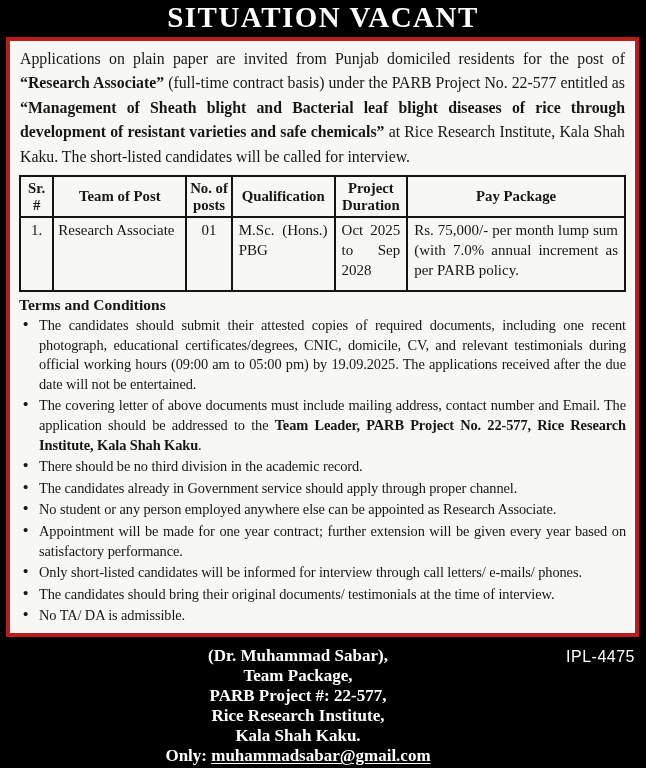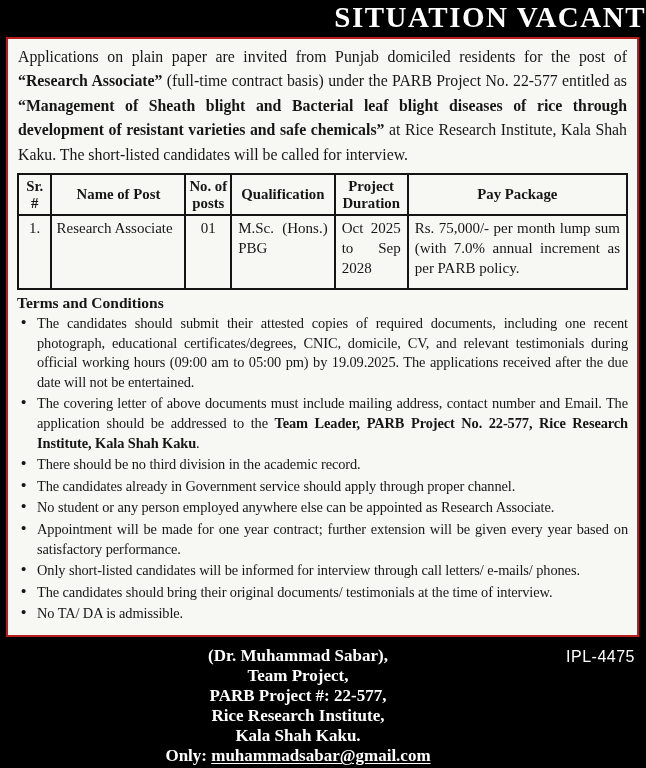--- a/index.html
+++ b/index.html
@@ -16,41 +16,41 @@
     margin:0 auto;
     background:var(--band);
     font-family:"Liberation Serif", serif;
     color:var(--ink);
     display:flex; flex-direction:column;
     overflow:hidden;
   }
   
   .title-band{
     flex:0 0 35px;
-    display:flex; align-items:center; justify-content:flex-end;
+    display:flex; align-items:center; justify-content:center;
     background:var(--band);
   }
   .title-band .title{
     color:var(--band-text);
     font-size:29px; font-weight:bold;
     letter-spacing:1.5px;
     line-height:33px;
     white-space:nowrap;
   }
   
   .content-frame{
     flex:1 1 auto;
     padding:2px 7px 3px 6px;
     background:var(--band);
     min-height:0;
   }
   .content-box{
     height:100%;
     background:var(--paper);
-    border:2px solid #b91c1c;
+    border:4px solid #b91c1c;
     padding:2px 8px 10px 8px;
     overflow:hidden;
   }
   .intro{
     margin:4px 2px 6px 2px;
     font-size:15.8px;
     line-height:24.4px;
     text-align:justify;
   }
   .b{ font-weight:bold; }
@@ -162,21 +162,21 @@
             <col style="width:22%">
             <col style="width:7.5%">
           <col style="width:17%">
             <col style="width:12%">
             <col style="width:36%">
         </colgroup>
         <thead>
           <tr>
               <th>Sr.
 #</th>
-              <th>Name of Post</th>
+              <th>Team of Post</th>
               <th>No. of
 posts</th>
               <th>Qualification</th>
               <th>Project
 Duration</th>
               <th>Pay Package</th>
             </tr>
         </thead>
         <tbody>
             <tr>
@@ -203,21 +203,21 @@
           <li><span>No TA/ DA is admissible.</span></li>
         </ul>
 
     </div>
   </div>
 
   <div class="footer-band">
     <div class="ipl-code">IPL-4475</div>
     <div class="signature">
         <div>(Dr. Muhammad Sabar),</div>
-        <div>Team Project,</div>
+        <div>Team Package,</div>
         <div>PARB Project #: 22-577,</div>
         <div>Rice Research Institute,</div>
         <div>Kala Shah Kaku.</div>
       </div>
     <div class="email-line">
       <span>Only:</span>
       <span class="email">muhammadsabar@gmail.com</span>
     </div>
   </div>
 

